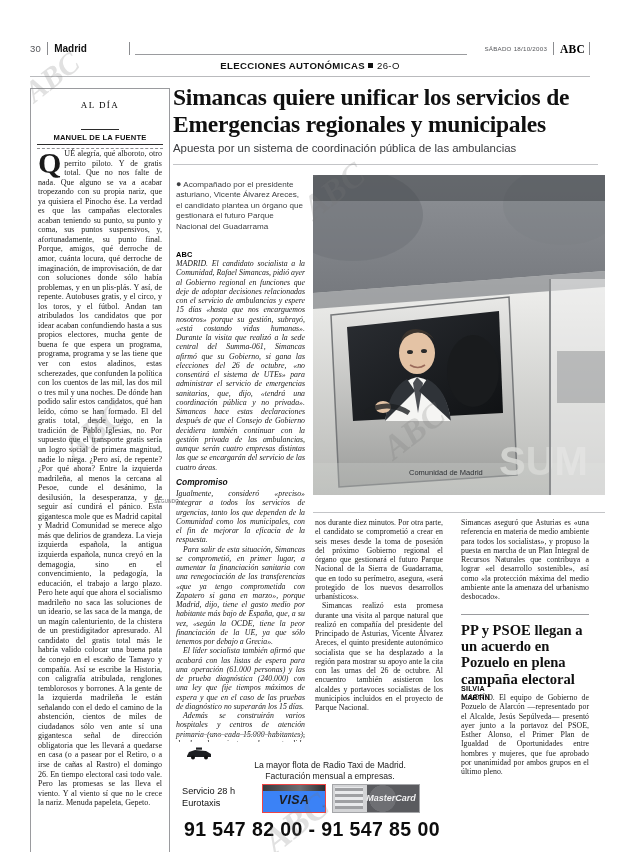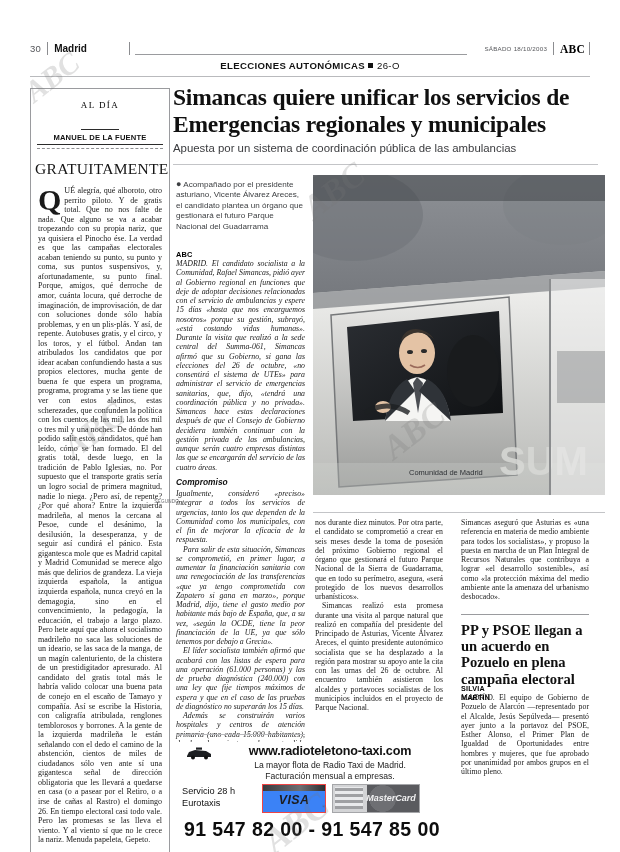--- a/index.html
+++ b/index.html
@@ -173,21 +173,20 @@
   <div class="kicker-rule"></div>
 
   <div class="opinion">
     <div class="op-head">
       <div class="op-title-wrap">
         <span class="op-title">AL DÍA</span>
       </div>
       <div class="op-author">MANUEL DE LA FUENTE</div>
     </div>
     <div class="op-dash"></div>
-    <div class="op-hl">GRATUITAMENTE</div>
     <div class="op-body">
       <p><span class="dropcap">Q</span><span>UÉ alegría, qué alboroto, otro perrito piloto. Y de gratis total. Que no nos falte de nada. Que alguno se va a acabar tropezando con su propia nariz, que ya quisiera el Pinocho ése. La verdad es que las campañas electorales acaban teniendo su punto, su punto y coma, sus puntos suspensivos, y, afortunadamente, su punto final. Porque, amigos, qué derroche de amor, cuánta locura, qué derroche de imaginación, de improvisación, de dar con soluciones donde sólo había problemas, y en un plis-plás. Y así, de repente. Autobuses gratis, y el circo, y los toros, y el fútbol. Andan tan atribulados los candidatos que por idear acaban confundiendo hasta a sus propios electores, mucha gente de buena fe que espera un programa, programa, programa y se las tiene que ver con estos aladinos, estas scherezades, que confunden la política con los cuentos de las mil, las dos mil o tres mil y una noches. De dónde han podido salir estos candidatos, qué han leído, cómo se han formado. El del gratis total, desde luego, en la tradición de Pablo Iglesias, no. Por supuesto que el transporte gratis sería un logro social de primera magnitud, nadie lo niega. ¿Pero así, de repente? ¿Por qué ahora? Entre la izquierda madrileña, al menos la cercana al Pesoe, cunde el desánimo, la desilusión, la desesperanza, y de seguir así cundirá el pánico. Esta gigantesca mole que es Madrid capital y Madrid Comunidad se merece algo más que delirios de grandeza. La vieja izquierda española, la antigua izquierda española, nunca creyó en la demagogia, sino en el convencimiento, la pedagogía, la educación, el trabajo a largo plazo. Pero hete aquí que ahora el socialismo madrileño no saca las soluciones de un ideario, se las saca de la manga, de un magín calenturiento, de la chistera de un prestidigitador apresurado. Al candidato del gratis total más le habría valido colocar una buena pata de conejo en el escaño de Tamayo y compañía. Así se escribe la Historia, con caligrafía atribulada, renglones temblorosos y borrones. A la gente de la izquierda madrileña le están señalando con el dedo el camino de la abstención, cientos de miles de ciudadanos sólo ven ante sí una gigantesca señal de dirección obligatoria que les llevará a quedarse en casa (o a pasear por el Retiro, o a irse de cañas al Rastro) el domingo 26. En tiempo electoral casi todo vale. Pero las promesas se las lleva el viento. Y al viento sí que no le crece la nariz. Menuda papeleta, Gepeto.</span></p>
     </div>
   </div>
 
   <div class="headline">Simancas quiere unificar los servicios de Emergencias regionales y municipales</div>
   <div class="subhead">Apuesta por un sistema de coordinación pública de las ambulancias</div>
   <div class="hl-rule"></div>
 
   <div class="lead">
@@ -291,21 +290,20 @@
     <p class="first">MADRID. El equipo de Gobierno de Pozuelo de Alarcón —representado por el Alcalde, Jesús Sepúlveda— presentó ayer junto a la portavoz del PSOE, Esther Alonso, el Primer Plan de Igualdad de Oportunidades entre hombres y mujeres, que fue aprobado por unanimidad por ambos grupos en el último pleno.</p>
   </div>
 
   <div class="ad">
     <svg class="taxi-icon" viewBox="0 0 26 14">
       <path d="M1,10 L3,6 L9,4 L20,5 L25,8 L25,11 L1,11 Z" fill="#1d1f22"></path>
       <circle cx="7" cy="11.5" r="2" fill="#111"></circle>
       <circle cx="20" cy="11.5" r="2" fill="#111"></circle>
       <rect x="10" y="1.5" width="6" height="2.2" fill="#1d1f22"></rect>
     </svg>
-    <div class="ad-url">www.radioteletono-taxi.com</div>
     <div class="ad-l1">La mayor flota de Radio Taxi de Madrid.</div>
     <div class="ad-l2">Facturación mensual a empresas.</div>
     <div class="ad-serv">
       <div>Servicio 28 h</div>
       <div>Eurotaxis</div>
     </div>
     <div class="visa">
       <div class="visa-top"></div>
       <div class="visa-txt">VISA</div>
     </div>

